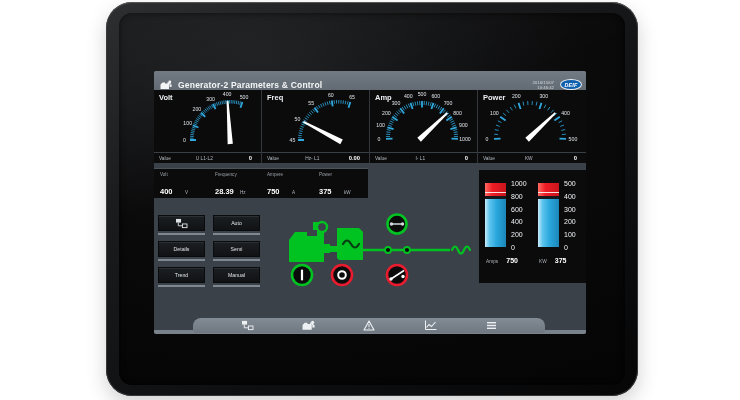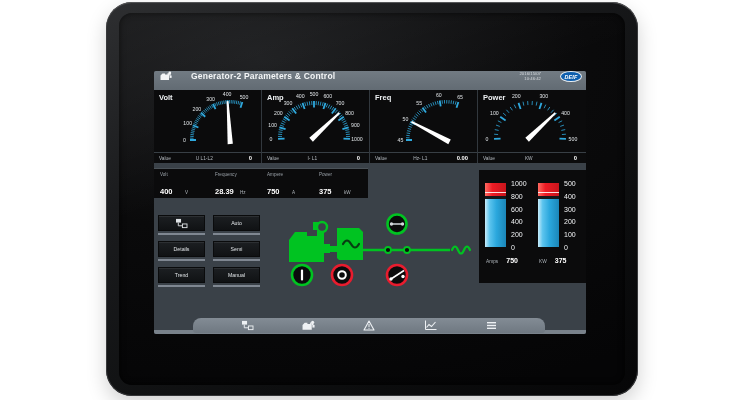--- a/index.html
+++ b/index.html
@@ -18,21 +18,21 @@
   .bezel{position:absolute;left:119px;top:13px;width:506px;height:372px;border-radius:13px;
     background:radial-gradient(130% 95% at 28% 12%, #1b1c1e 0%, #0a0a0b 50%, #050506 100%);
     box-shadow:inset 0 0 6px rgba(0,0,0,.9);}
   .bezel::after{content:"";position:absolute;inset:0;border-radius:13px;
     background:linear-gradient(160deg, rgba(255,255,255,.05) 0%, rgba(255,255,255,0) 38%);}
 
   
   .screen{position:absolute;left:154px;top:71px;width:432px;height:263px;background:var(--screenbg);border-radius:2px;overflow:hidden;}
 
   
-  .titlebar{position:relative;height:19px;background:linear-gradient(#727b83,#626b73);display:flex;align-items:flex-start;padding:0 4px 0 6px;gap:19px;}
+  .titlebar{position:relative;height:19px;background:linear-gradient(#727b83,#626b73);display:flex;align-items:flex-end;padding:0 4px 0 6px;gap:6px;}
   .titlebar .app-title{font-size:8.5px;font-weight:bold;color:#f4f6f7;letter-spacing:.2px;white-space:nowrap;}
   .titlebar .spacer{flex:1;}
   .datetime{font-size:4.3px;line-height:5.2px;color:#d6dbdf;text-align:right;}
   .logo{width:22px;height:11px;border-radius:50%;background:var(--logoblue);border:1px solid #e9eef3;
     display:flex;align-items:center;justify-content:center;font-size:5.4px;font-weight:bold;font-style:italic;color:#fff;letter-spacing:.2px;}
 
   
   .gauges{display:flex;height:73px;background:var(--panel);}
   .gauge{position:relative;width:108px;border-right:1px solid #32383e;}
   .gauge:last-child{border-right:none;}
@@ -165,20 +165,69 @@
             <line x1="84.72572965586171" y1="10.96332952245011" x2="83.96222831097381" y2="14.379038189235722" stroke="var(--tick)" stroke-width="0.9" opacity="0.9"></line>
             <line x1="86.55492199861492" y1="11.417703261688075" x2="85.63136632373612" y2="14.793654226290371" stroke="var(--tick)" stroke-width="0.9" opacity="0.9"></line>
             <line x1="88.36067977499789" y1="11.957739348193861" x2="86.50657780874822" y2="17.664078445964783" stroke="var(--tick)" stroke-width="1.8"></line>
             <text x="90.06027324406011" y="8.626928508570517" text-anchor="middle" class="glab">500</text>
             <polygon points="78.84603157203075,53.828851562936876 74.44939379394224,11.020446123721026 72.65294568277135,11.13346905887379 73.65629258420374,54.1553622644893" fill="#ffffff"></polygon>
           </svg>
         <div class="gauge-footer">
           <span class="gf-label">Value</span>
           <span class="gf-channel">U L1-L2</span>
           <span class="gf-reading">0</span>
+        </div>
+      </div>
+      <div class="gauge">
+        <span class="gauge-title">Freq</span>
+        <svg viewBox="0 0 108 62">
+            <line x1="36" y1="49.99999999999999" x2="42" y2="49.99999999999999" stroke="var(--tick)" stroke-width="1.8"></line>
+            <text x="30.5" y="51.89999999999999" text-anchor="middle" class="glab">45</text>
+            <line x1="36.069375592611365" y1="47.64516785395244" x2="39.56330522825787" y2="47.8512156667316" stroke="var(--tick)" stroke-width="0.9" opacity="0.9"></line>
+            <line x1="36.27726172180295" y1="45.29850410168648" x2="39.75300132114519" y2="45.709884992788915" stroke="var(--tick)" stroke-width="0.9" opacity="0.9"></line>
+            <line x1="36.622937276404336" y1="42.96814880262581" x2="40.068430264718955" y2="43.58343578239605" stroke="var(--tick)" stroke-width="0.9" opacity="0.9"></line>
+            <line x1="37.105203184092936" y1="40.66218544576378" x2="40.50849790548481" y2="41.47924421925945" stroke="var(--tick)" stroke-width="0.9" opacity="0.9"></line>
+            <line x1="37.72238657071165" y1="38.388612909821504" x2="41.07167774577438" y2="39.40460928021212" stroke="var(--tick)" stroke-width="0.9" opacity="0.9"></line>
+            <line x1="38.472346563100636" y1="36.15531771690027" x2="41.75601623882933" y2="37.366727416671495" stroke="var(--tick)" stroke-width="0.9" opacity="0.9"></line>
+            <line x1="39.35248171531457" y1="33.97004667587436" x2="42.55913956522454" y2="35.37266759173535" stroke="var(--tick)" stroke-width="0.9" opacity="0.9"></line>
+            <line x1="40.359739032465285" y1="31.840380010418126" x2="45.70577817759549" y2="34.56432300885541" stroke="var(--tick)" stroke-width="1.8"></line>
+            <text x="35.459203149429264" y="31.243432261850618" text-anchor="middle" class="glab">50</text>
+            <line x1="41.49062456088833" y1="29.773705064880616" x2="44.5101949118106" y2="31.543505871703562" stroke="var(--tick)" stroke-width="0.9" opacity="0.9"></line>
+            <line x1="42.74121550789819" y1="27.777190679215913" x2="45.65135915095709" y2="29.72168649478452" stroke="var(--tick)" stroke-width="0.9" opacity="0.9"></line>
+            <line x1="44.10717384909171" y1="25.85776232185715" x2="46.89779613729618" y2="27.97020811869465" stroke="var(--tick)" stroke-width="0.9" opacity="0.9"></line>
+            <line x1="45.58376137599876" y1="24.02207806679265" x2="48.24518225559887" y2="26.29514623594829" stroke="var(--tick)" stroke-width="0.9" opacity="0.9"></line>
+            <line x1="47.165856131883245" y1="22.276505498174565" x2="49.68884372034346" y2="24.70231126708429" stroke="var(--tick)" stroke-width="0.9" opacity="0.9"></line>
+            <line x1="48.84797017868234" y1="20.62709962257257" x2="51.22377278804763" y2="23.197228405597468" stroke="var(--tick)" stroke-width="0.9" opacity="0.9"></line>
+            <line x1="50.624268633454186" y1="19.079581865490518" x2="52.84464512802694" y2="21.785118452260097" stroke="var(--tick)" stroke-width="0.9" opacity="0.9"></line>
+            <line x1="52.48858990830108" y1="17.639320225002102" x2="56.01530142205591" y2="22.49342219125179" stroke="var(--tick)" stroke-width="1.8"></line>
+            <text x="49.25577102069248" y="15.089726755939894" text-anchor="middle" class="glab">55</text>
+            <line x1="54.43446708355999" y1="16.311310651348535" x2="56.32145121374849" y2="19.25907096935554" stroke="var(--tick)" stroke-width="0.9" opacity="0.9"></line>
+            <line x1="56.4551503401218" y1="15.100159717088118" x2="58.16532468536114" y2="18.153895741842906" stroke="var(--tick)" stroke-width="0.9" opacity="0.9"></line>
+            <line x1="58.54363037306632" y1="14.01006863791114" x2="60.07106271542302" y2="17.159187632093918" stroke="var(--tick)" stroke-width="0.9" opacity="0.9"></line>
+            <line x1="60.692662705396415" y1="13.044818699548529" x2="62.032054718674225" y2="16.278397063338033" stroke="var(--tick)" stroke-width="0.9" opacity="0.9"></line>
+            <line x1="62.894792817532256" y1="12.20775814132488" x2="64.04149844599819" y2="15.514579303958953" stroke="var(--tick)" stroke-width="0.9" opacity="0.9"></line>
+            <line x1="65.14238200539702" y1="11.501790541854106" x2="66.0924235799248" y2="14.870383869441874" stroke="var(--tick)" stroke-width="0.9" opacity="0.9"></line>
+            <line x1="67.42763387739797" y1="10.929364747165103" x2="68.17771591312564" y2="14.348045331788157" stroke="var(--tick)" stroke-width="0.9" opacity="0.9"></line>
+            <line x1="69.74262139839075" y1="10.492466376194493" x2="70.68122818863215" y2="16.418596419765322" stroke="var(--tick)" stroke-width="1.8"></line>
+            <text x="68.88223184066949" y="6.960180502921235" text-anchor="middle" class="glab">60</text>
+            <line x1="72.07931438681759" y1="10.192610933112121" x2="72.42237437797104" y2="13.67575747646481" stroke="var(--tick)" stroke-width="0.9" opacity="0.9"></line>
+            <line x1="74.42960736963725" y1="10.030838550371087" x2="74.567016724794" y2="13.528140177213615" stroke="var(--tick)" stroke-width="0.9" opacity="0.9"></line>
+            <line x1="76.78534769842514" y1="10.007710380717405" x2="76.71662977481294" y2="13.507035722404638" stroke="var(--tick)" stroke-width="0.9" opacity="0.9"></line>
+            <line x1="79.1383638291138" y1="10.123306650674884" x2="78.86375699406634" y2="13.612517318740828" stroke="var(--tick)" stroke-width="0.9" opacity="0.9"></line>
+            <line x1="81.48049366727872" y1="10.377226382256907" x2="81.00095047139183" y2="13.844219073809427" stroke="var(--tick)" stroke-width="0.9" opacity="0.9"></line>
+            <line x1="83.80361288064513" y1="10.768588783870783" x2="83.12079675358868" y2="14.201337265282092" stroke="var(--tick)" stroke-width="0.9" opacity="0.9"></line>
+            <line x1="86.09966308060632" y1="11.29603630558961" x2="85.21594256105327" y2="14.682633128850519" stroke="var(--tick)" stroke-width="0.9" opacity="0.9"></line>
+            <line x1="88.36067977499789" y1="11.957739348193861" x2="86.50657780874822" y2="17.664078445964783" stroke="var(--tick)" stroke-width="1.8"></line>
+            <text x="90.06027324406011" y="8.626928508570517" text-anchor="middle" class="glab">65</text>
+            <polygon points="80.7510049041979,49.56646522597659 41.924404004766835,31.00885054638215 41.08463016563338,32.60094975783445 78.32499159114566,54.16586294794991" fill="#ffffff"></polygon>
+          </svg>
+        <div class="gauge-footer">
+          <span class="gf-label">Value</span>
+          <span class="gf-channel">Hz- L1</span>
+          <span class="gf-reading">0.00</span>
         </div>
       </div>
       <div class="gauge">
         <span class="gauge-title">Amp</span>
         <svg viewBox="0 0 108 62">
             <line x1="16.049336748835344" y1="48.88409442474597" x2="22.54042872474007" y2="48.54391070916684" stroke="var(--tick)" stroke-width="1.8"></line>
             <text x="9.058930005553329" y="51.150446118446574" text-anchor="middle" class="glab">0</text>
             <line x1="16.002842408662623" y1="46.5476225641993" x2="20.002526585477884" y2="46.59788672373271" stroke="var(--tick)" stroke-width="0.9" opacity="0.9"></line>
             <line x1="16.108037826280658" y1="44.21305699371159" x2="20.096033623360583" y2="44.522717327743635" stroke="var(--tick)" stroke-width="0.9" opacity="0.9"></line>
             <line x1="16.364479714816632" y1="41.8902354257476" x2="20.323981968725896" y2="42.45798704510898" stroke="var(--tick)" stroke-width="0.9" opacity="0.9"></line>
@@ -241,69 +290,20 @@
             <text x="94.94106999444668" y="51.15044611844658" text-anchor="middle" class="glab">1000</text>
             <polygon points="50.88822441275461,51.63939166740697 78.00762210355444,23.56042678462967 76.7685838673057,22.254752916807554 47.308780619147086,47.867444938143066" fill="#ffffff"></polygon>
           </svg>
         <div class="gauge-footer">
           <span class="gf-label">Value</span>
           <span class="gf-channel">I- L1</span>
           <span class="gf-reading">0</span>
         </div>
       </div>
       <div class="gauge">
-        <span class="gauge-title">Freq</span>
-        <svg viewBox="0 0 108 62">
-            <line x1="36" y1="49.99999999999999" x2="42" y2="49.99999999999999" stroke="var(--tick)" stroke-width="1.8"></line>
-            <text x="30.5" y="51.89999999999999" text-anchor="middle" class="glab">45</text>
-            <line x1="36.069375592611365" y1="47.64516785395244" x2="39.56330522825787" y2="47.8512156667316" stroke="var(--tick)" stroke-width="0.9" opacity="0.9"></line>
-            <line x1="36.27726172180295" y1="45.29850410168648" x2="39.75300132114519" y2="45.709884992788915" stroke="var(--tick)" stroke-width="0.9" opacity="0.9"></line>
-            <line x1="36.622937276404336" y1="42.96814880262581" x2="40.068430264718955" y2="43.58343578239605" stroke="var(--tick)" stroke-width="0.9" opacity="0.9"></line>
-            <line x1="37.105203184092936" y1="40.66218544576378" x2="40.50849790548481" y2="41.47924421925945" stroke="var(--tick)" stroke-width="0.9" opacity="0.9"></line>
-            <line x1="37.72238657071165" y1="38.388612909821504" x2="41.07167774577438" y2="39.40460928021212" stroke="var(--tick)" stroke-width="0.9" opacity="0.9"></line>
-            <line x1="38.472346563100636" y1="36.15531771690027" x2="41.75601623882933" y2="37.366727416671495" stroke="var(--tick)" stroke-width="0.9" opacity="0.9"></line>
-            <line x1="39.35248171531457" y1="33.97004667587436" x2="42.55913956522454" y2="35.37266759173535" stroke="var(--tick)" stroke-width="0.9" opacity="0.9"></line>
-            <line x1="40.359739032465285" y1="31.840380010418126" x2="45.70577817759549" y2="34.56432300885541" stroke="var(--tick)" stroke-width="1.8"></line>
-            <text x="35.459203149429264" y="31.243432261850618" text-anchor="middle" class="glab">50</text>
-            <line x1="41.49062456088833" y1="29.773705064880616" x2="44.5101949118106" y2="31.543505871703562" stroke="var(--tick)" stroke-width="0.9" opacity="0.9"></line>
-            <line x1="42.74121550789819" y1="27.777190679215913" x2="45.65135915095709" y2="29.72168649478452" stroke="var(--tick)" stroke-width="0.9" opacity="0.9"></line>
-            <line x1="44.10717384909171" y1="25.85776232185715" x2="46.89779613729618" y2="27.97020811869465" stroke="var(--tick)" stroke-width="0.9" opacity="0.9"></line>
-            <line x1="45.58376137599876" y1="24.02207806679265" x2="48.24518225559887" y2="26.29514623594829" stroke="var(--tick)" stroke-width="0.9" opacity="0.9"></line>
-            <line x1="47.165856131883245" y1="22.276505498174565" x2="49.68884372034346" y2="24.70231126708429" stroke="var(--tick)" stroke-width="0.9" opacity="0.9"></line>
-            <line x1="48.84797017868234" y1="20.62709962257257" x2="51.22377278804763" y2="23.197228405597468" stroke="var(--tick)" stroke-width="0.9" opacity="0.9"></line>
-            <line x1="50.624268633454186" y1="19.079581865490518" x2="52.84464512802694" y2="21.785118452260097" stroke="var(--tick)" stroke-width="0.9" opacity="0.9"></line>
-            <line x1="52.48858990830108" y1="17.639320225002102" x2="56.01530142205591" y2="22.49342219125179" stroke="var(--tick)" stroke-width="1.8"></line>
-            <text x="49.25577102069248" y="15.089726755939894" text-anchor="middle" class="glab">55</text>
-            <line x1="54.43446708355999" y1="16.311310651348535" x2="56.32145121374849" y2="19.25907096935554" stroke="var(--tick)" stroke-width="0.9" opacity="0.9"></line>
-            <line x1="56.4551503401218" y1="15.100159717088118" x2="58.16532468536114" y2="18.153895741842906" stroke="var(--tick)" stroke-width="0.9" opacity="0.9"></line>
-            <line x1="58.54363037306632" y1="14.01006863791114" x2="60.07106271542302" y2="17.159187632093918" stroke="var(--tick)" stroke-width="0.9" opacity="0.9"></line>
-            <line x1="60.692662705396415" y1="13.044818699548529" x2="62.032054718674225" y2="16.278397063338033" stroke="var(--tick)" stroke-width="0.9" opacity="0.9"></line>
-            <line x1="62.894792817532256" y1="12.20775814132488" x2="64.04149844599819" y2="15.514579303958953" stroke="var(--tick)" stroke-width="0.9" opacity="0.9"></line>
-            <line x1="65.14238200539702" y1="11.501790541854106" x2="66.0924235799248" y2="14.870383869441874" stroke="var(--tick)" stroke-width="0.9" opacity="0.9"></line>
-            <line x1="67.42763387739797" y1="10.929364747165103" x2="68.17771591312564" y2="14.348045331788157" stroke="var(--tick)" stroke-width="0.9" opacity="0.9"></line>
-            <line x1="69.74262139839075" y1="10.492466376194493" x2="70.68122818863215" y2="16.418596419765322" stroke="var(--tick)" stroke-width="1.8"></line>
-            <text x="68.88223184066949" y="6.960180502921235" text-anchor="middle" class="glab">60</text>
-            <line x1="72.07931438681759" y1="10.192610933112121" x2="72.42237437797104" y2="13.67575747646481" stroke="var(--tick)" stroke-width="0.9" opacity="0.9"></line>
-            <line x1="74.42960736963725" y1="10.030838550371087" x2="74.567016724794" y2="13.528140177213615" stroke="var(--tick)" stroke-width="0.9" opacity="0.9"></line>
-            <line x1="76.78534769842514" y1="10.007710380717405" x2="76.71662977481294" y2="13.507035722404638" stroke="var(--tick)" stroke-width="0.9" opacity="0.9"></line>
-            <line x1="79.1383638291138" y1="10.123306650674884" x2="78.86375699406634" y2="13.612517318740828" stroke="var(--tick)" stroke-width="0.9" opacity="0.9"></line>
-            <line x1="81.48049366727872" y1="10.377226382256907" x2="81.00095047139183" y2="13.844219073809427" stroke="var(--tick)" stroke-width="0.9" opacity="0.9"></line>
-            <line x1="83.80361288064513" y1="10.768588783870783" x2="83.12079675358868" y2="14.201337265282092" stroke="var(--tick)" stroke-width="0.9" opacity="0.9"></line>
-            <line x1="86.09966308060632" y1="11.29603630558961" x2="85.21594256105327" y2="14.682633128850519" stroke="var(--tick)" stroke-width="0.9" opacity="0.9"></line>
-            <line x1="88.36067977499789" y1="11.957739348193861" x2="86.50657780874822" y2="17.664078445964783" stroke="var(--tick)" stroke-width="1.8"></line>
-            <text x="90.06027324406011" y="8.626928508570517" text-anchor="middle" class="glab">65</text>
-            <polygon points="80.7510049041979,49.56646522597659 41.924404004766835,31.00885054638215 41.08463016563338,32.60094975783445 78.32499159114566,54.16586294794991" fill="#ffffff"></polygon>
-          </svg>
-        <div class="gauge-footer">
-          <span class="gf-label">Value</span>
-          <span class="gf-channel">Hz- L1</span>
-          <span class="gf-reading">0.00</span>
-        </div>
-      </div>
-      <div class="gauge">
         <span class="gauge-title">Power</span>
         <svg viewBox="0 0 108 62">
             <line x1="16.049336748835344" y1="48.88409442474597" x2="22.54042872474007" y2="48.54391070916684" stroke="var(--tick)" stroke-width="1.8"></line>
             <text x="9.058930005553329" y="51.150446118446574" text-anchor="middle" class="glab">0</text>
             <line x1="16.108037826280658" y1="44.21305699371159" x2="20.096033623360583" y2="44.522717327743635" stroke="var(--tick)" stroke-width="0.9" opacity="0.9"></line>
             <line x1="16.771087444283005" y1="39.58894608428427" x2="20.685411061584894" y2="40.412396519363796" stroke="var(--tick)" stroke-width="0.9" opacity="0.9"></line>
             <line x1="18.027321179258706" y1="35.089622434920216" x2="21.802063270452184" y2="36.41299771992908" stroke="var(--tick)" stroke-width="0.9" opacity="0.9"></line>
             <line x1="19.855586578726715" y1="30.790845617298054" x2="23.4271880699793" y2="32.5918627709316" stroke="var(--tick)" stroke-width="0.9" opacity="0.9"></line>
             <line x1="22.22509932611577" y1="26.764998397323303" x2="27.601123058900424" y2="30.41854035336215" stroke="var(--tick)" stroke-width="1.8"></line>
             <text x="16.435535306193835" y="24.73041475235839" text-anchor="middle" class="glab">100</text>

